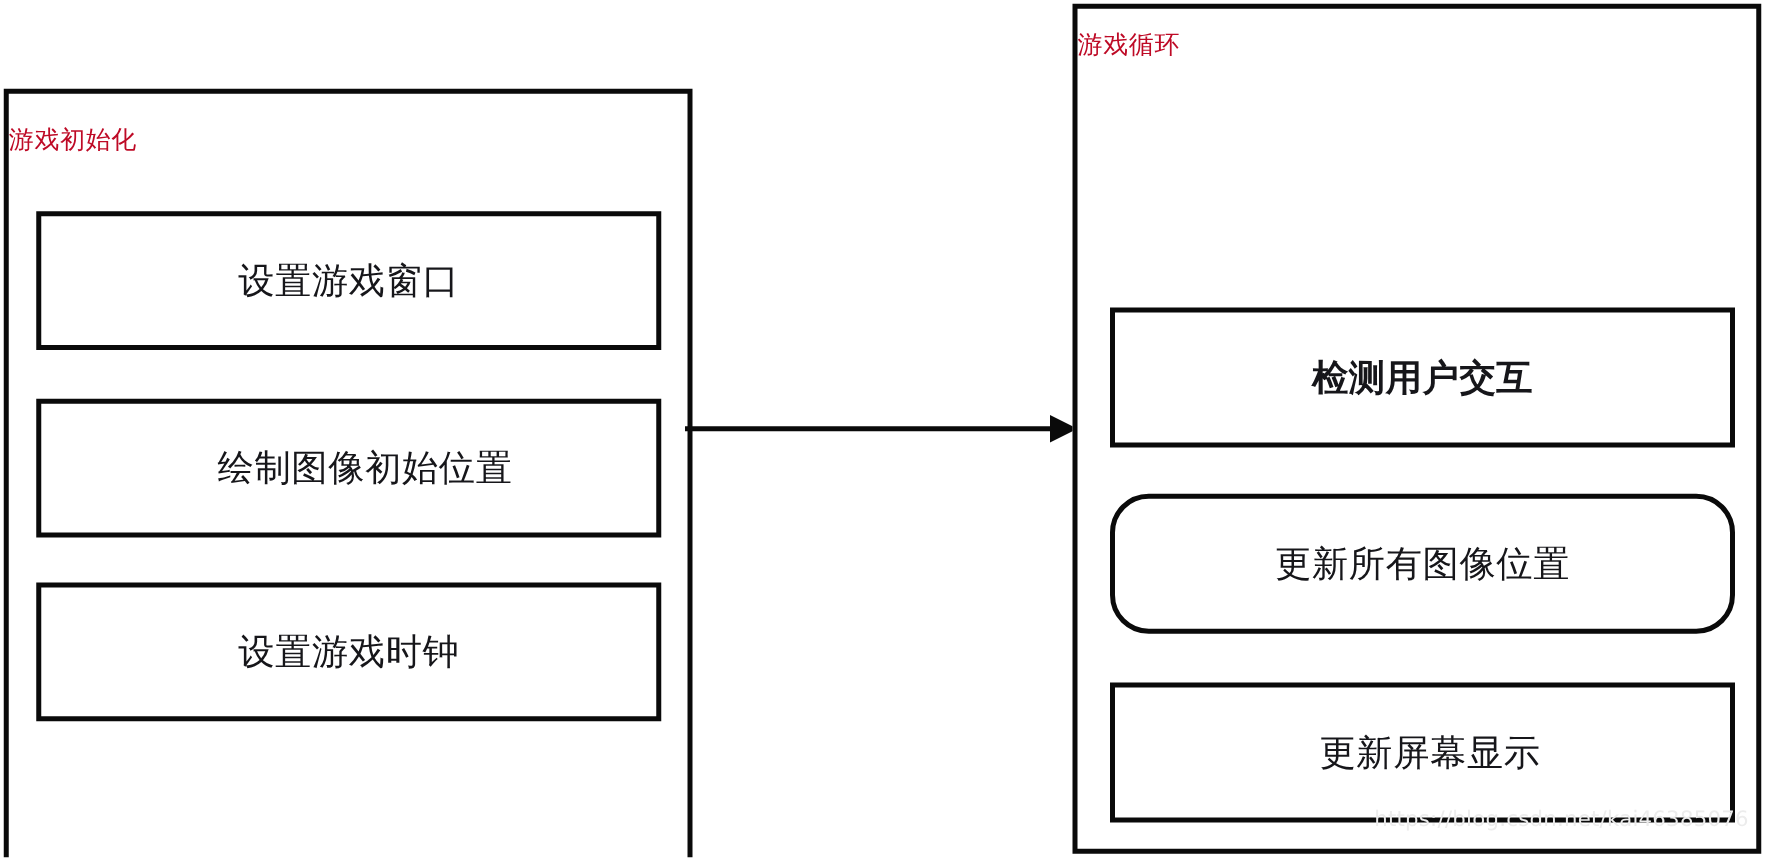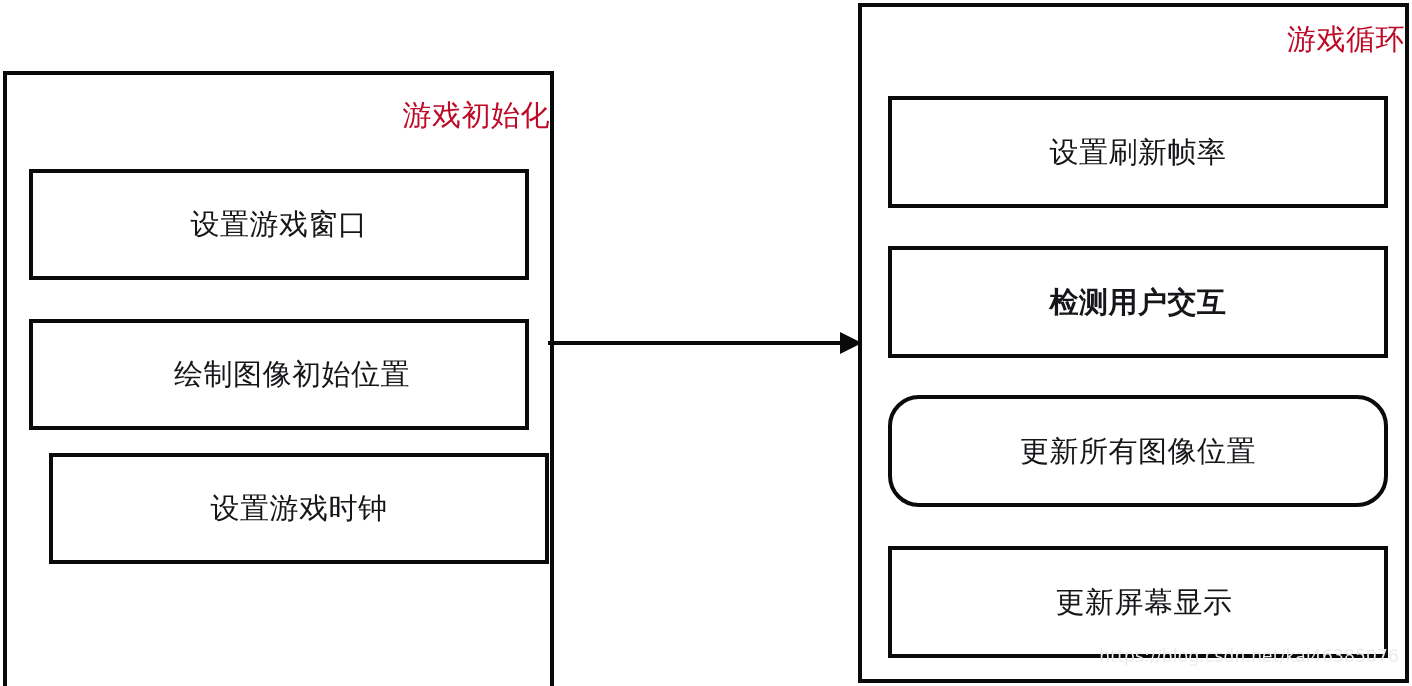--- a/index.html
+++ b/index.html
@@ -37,23 +37,23 @@
     top: 3px;
     width: 551px;
     height: 680px;
   }
 
   
   .panel-title {
     position: absolute;
     left: 0;
     width: 100%;
-    text-align: right;
+    text-align: left;
     color: #BE0A26;
-    font-size: 29px;
+    font-size: 20px;
     line-height: 1;
     letter-spacing: 0.5px;
     white-space: nowrap;
   }
   #panel-init .panel-title { top: 26px; }
   #panel-loop .panel-title { top: 18px; }
 
   
   .step-box {
     position: absolute;
@@ -69,21 +69,21 @@
     font-size: 29px;
     line-height: 1;
     letter-spacing: 0.5px;
     white-space: nowrap;
   }
 
   
   .lbox { left: 22px; width: 500px; height: 111px; }
   #init-box-0 { top: 94px; }
   #init-box-1 { top: 244px; padding-left: 26px; }
-  #init-box-2 { top: 378px; margin-left: 20px; }
+  #init-box-2 { top: 391px; }
 
   
   .rbox { left: 26px; width: 500px; height: 112px; }
   #loop-box-0 { top: 89px; }
   #loop-box-1 { top: 239px; font-weight: bold; }
   #loop-box-2 { top: 388px; border-radius: 31px; }
   #loop-box-3 { top: 539px; padding-left: 12px; }
 
   
   #connector {
@@ -131,23 +131,20 @@
   </div>
 
   <svg id="connector" viewBox="0 0 318 42" width="318" height="42">
     <line x1="0" y1="21" x2="296" y2="21" stroke="#0a0a0a" stroke-width="4"></line>
     <polygon points="292,10 314,21 292,32" fill="#0a0a0a"></polygon>
   </svg>
 
   <div class="panel" id="panel-loop">
     <div class="panel-title">游戏循环</div>
 
-    <div class="step-box rbox" id="loop-box-0">
-      <span class="step-label">设置刷新帧率</span>
-    </div>
 
     <div class="step-box rbox" id="loop-box-1">
       <span class="step-label">检测用户交互</span>
     </div>
 
     <div class="step-box rbox" id="loop-box-2">
       <span class="step-label">更新所有图像位置</span>
     </div>
 
     <div class="step-box rbox" id="loop-box-3">

